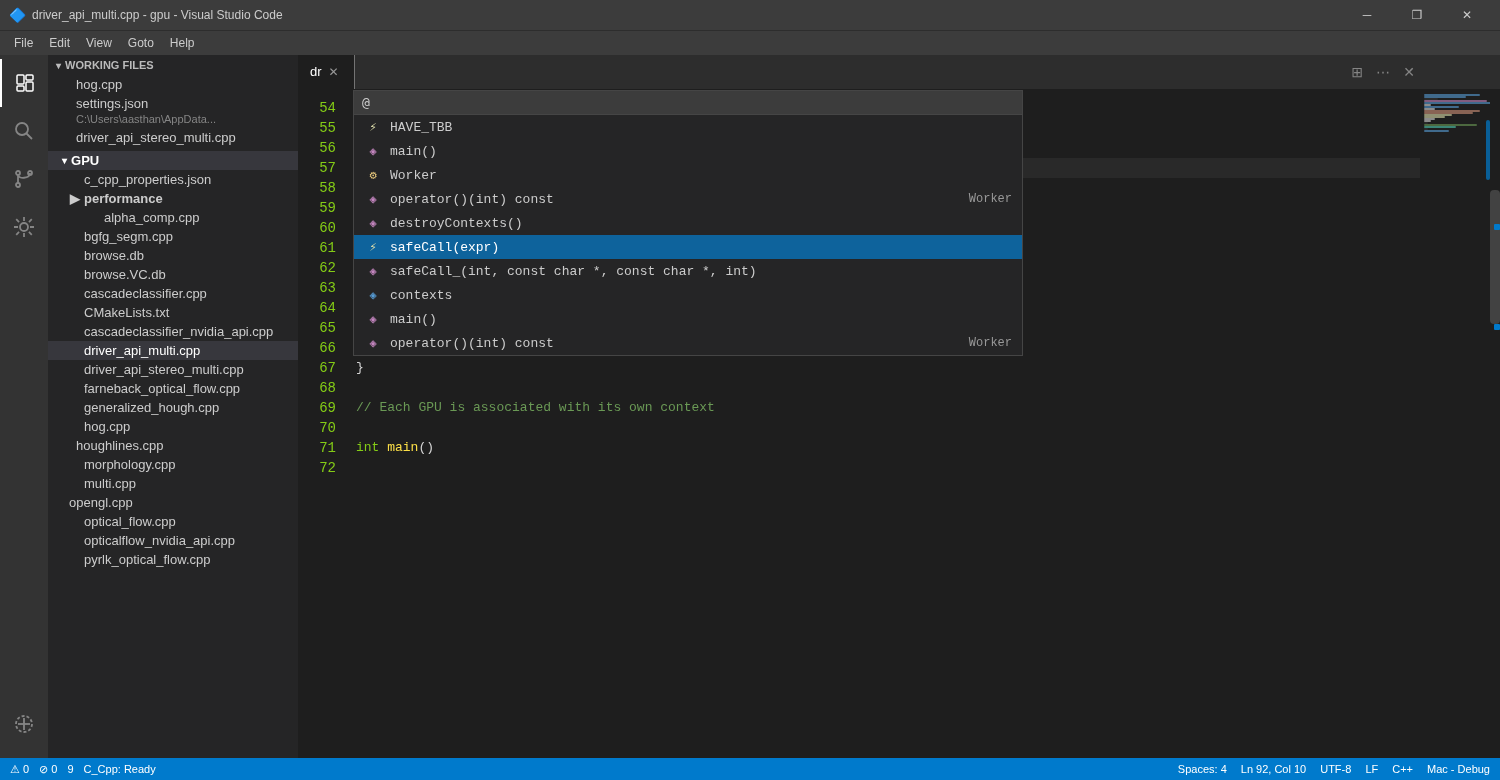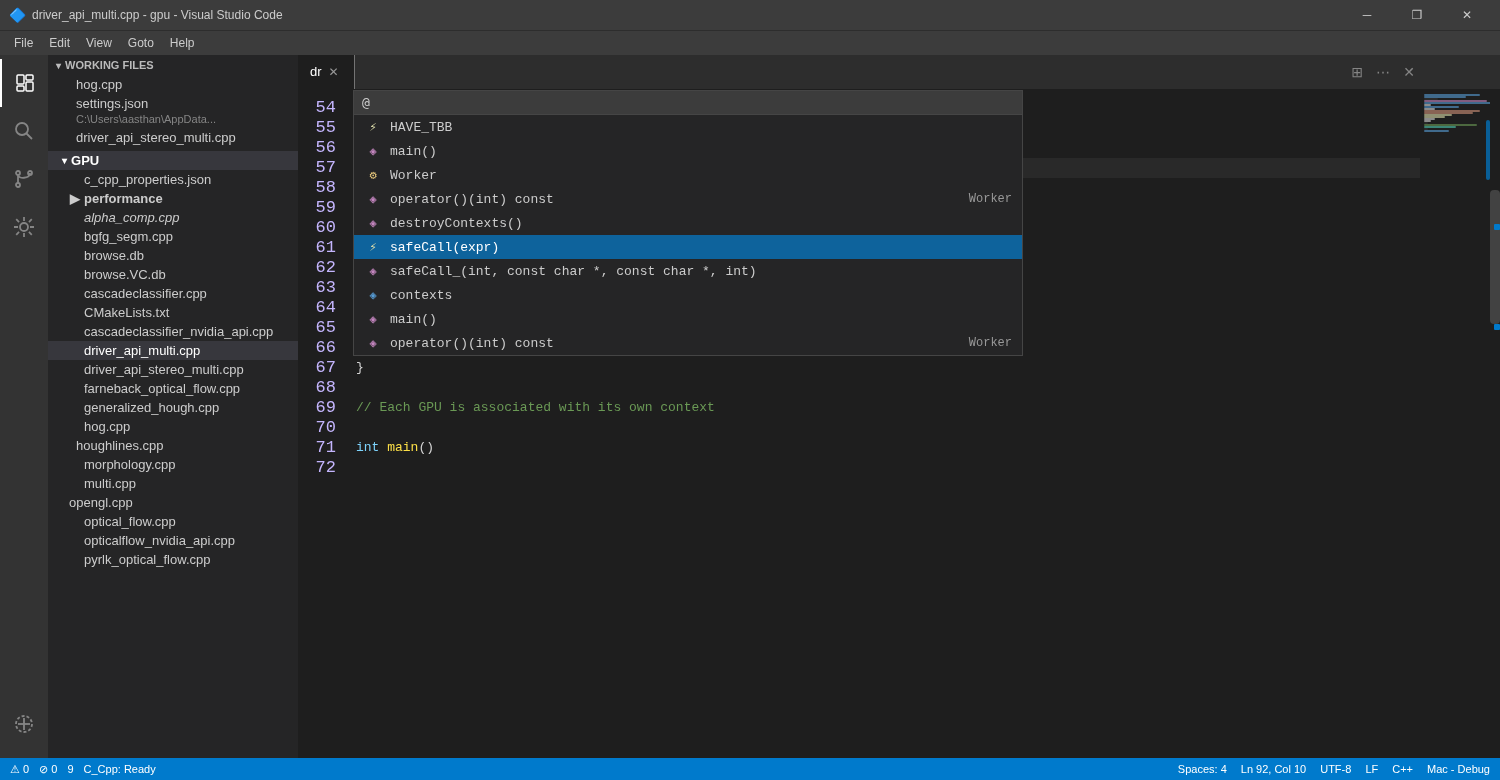--- a/index.html
+++ b/index.html
@@ -229,22 +229,22 @@
       overflow: hidden;
       position: relative;
       background: #1e1e1e;
     }
 
     #line-numbers {
       width: 50px;
       padding: 8px 0;
       text-align: right;
       font-family: 'Consolas', 'Courier New', monospace;
-      font-size: 17px;
-      color: #c4b5fd;
+      font-size: 14px;
+      color: #84cc16;
       background: #1e1e1e;
       flex-shrink: 0;
       line-height: 20px;
       padding-right: 12px;
       user-select: none;
     }
 
     #code-content {
       flex: 1;
       overflow: auto;
@@ -260,21 +260,21 @@
       white-space: pre;
       min-height: 20px;
       display: flex;
       align-items: center;
     }
     .code-line.defined-line {
       background: rgba(255,255,255,0.05);
     }
 
     
-    .kw { color: #7dd3fc; }
+    .kw { color: #84cc16; }
     .fn { color: #fde047; }
     .str { color: #ce9178; }
     .comment { color: #6a9955; }
     .type { color: #4ec9b0; }
     .num { color: #b5cea8; }
     .op { color: #d4d4d4; }
     .macro { color: #c586c0; }
     .param { color: #9cdcfe; }
 
     
@@ -464,21 +464,21 @@
     <div id="file-list">
       <div class="folder-item gpu">
         <span class="chevron">▾</span>
         <span>GPU</span>
       </div>
       <div class="file-item" style="padding-left:36px;">c_cpp_properties.json</div>
       <div class="folder-item" style="padding-left:22px;">
         <span>▶</span>
         <span>performance</span>
       </div>
-      <div class="file-item" style="padding-left:36px;font-style:italic;">alpha_comp.cpp</div>
+      <div class="file-item" style="padding-left:56px;">alpha_comp.cpp</div>
       <div class="file-item" style="padding-left:36px;">bgfg_segm.cpp</div>
       <div class="file-item" style="padding-left:36px;">browse.db</div>
       <div class="file-item" style="padding-left:36px;">browse.VC.db</div>
       <div class="file-item" style="padding-left:36px;">cascadeclassifier.cpp</div>
       <div class="file-item" style="padding-left:36px;">CMakeLists.txt</div>
       <div class="file-item" style="padding-left:36px;">cascadeclassifier_nvidia_api.cpp</div>
       <div class="file-item active" style="padding-left:36px;">driver_api_multi.cpp</div>
       <div class="file-item" style="padding-left:36px;">driver_api_stereo_multi.cpp</div>
       <div class="file-item" style="padding-left:36px;">farneback_optical_flow.cpp</div>
       <div class="file-item" style="padding-left:36px;">generalized_hough.cpp</div>

